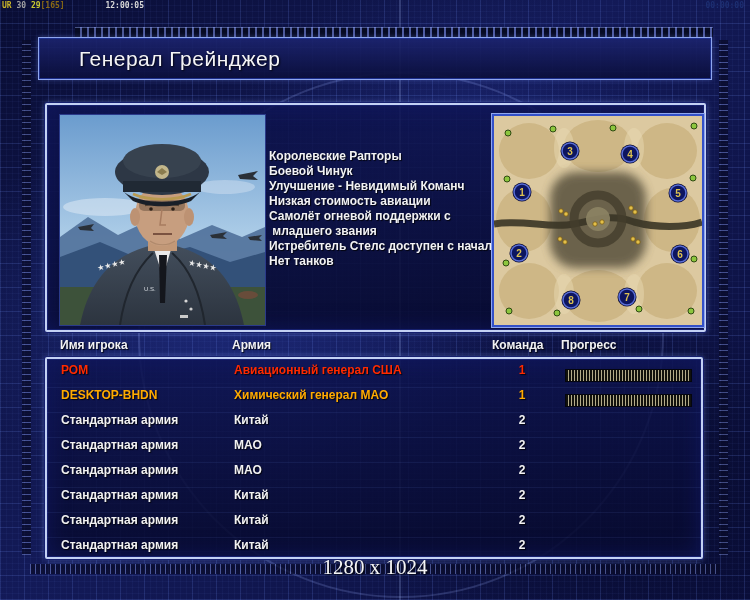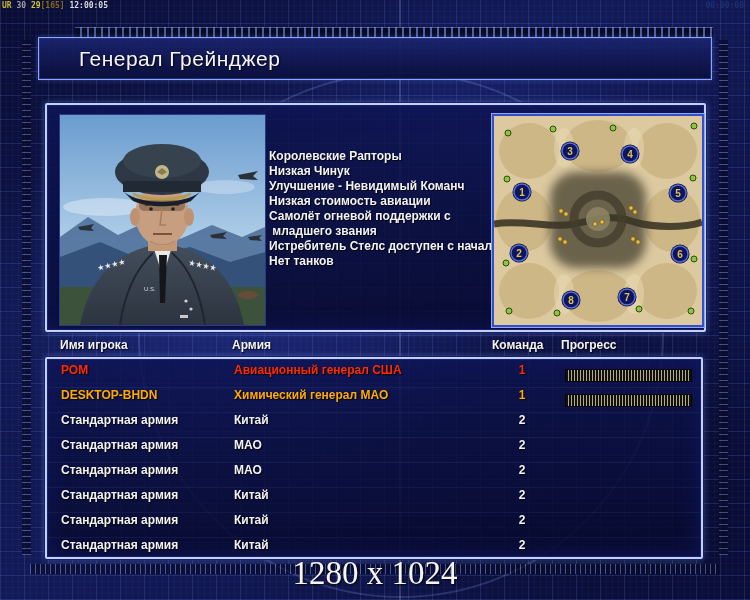--- a/index.html
+++ b/index.html
@@ -74,34 +74,34 @@
 
   .trow{position:relative;height:25px;line-height:25px;font:bold 12px "Liberation Sans",sans-serif;
     box-shadow:inset 0 -1px rgba(110,140,230,.10);}
   .trow div{position:absolute;top:0;text-shadow:1px 1px 1px rgba(0,0,0,.8);}
   .c-name{left:14px;} .c-army{left:187px;} .c-team{left:455px;width:40px;text-align:center;}
   .c-prog{left:518px;top:6px !important;width:127px;height:13px;background:#101224;border:1px solid #04050e;box-sizing:border-box;}
   .c-prog .fill{position:static !important;height:100%;
     background:repeating-linear-gradient(90deg,#11110c 0 2px,#b3ab8a 2px 3px);}
 
   .footer-res{position:absolute;left:0;top:555px;width:750px;z-index:4;text-align:center;
-    font-family:"Liberation Serif",serif;font-size:33px;color:#f5f5f5;text-shadow:1px 1px 2px rgba(0,0,0,.85);}
+    font-family:"Liberation Serif",serif;font-size:21px;color:#f5f5f5;text-shadow:1px 1px 2px rgba(0,0,0,.85);}
 </style>
 </head>
 <body>
 
 <div class="gridlines"></div>
 <div class="radar-circle"></div>
 <div class="center-vline"></div>
 <div class="filmstrip-top"></div>
 <div class="ruler-left"></div>
 <div class="ruler-right"></div>
 <div class="ruler-bottom"></div>
 
-<div class="debug-readout"><span style="color: rgb(200, 180, 40); text-align: center;">UR </span><span style="color: rgb(160, 160, 160);">30 </span><span style="color: rgb(200, 200, 50);">29</span><span style="color: rgb(138, 106, 20);">[165] </span><span style="color: rgb(216, 216, 216);">12:00:05</span></div>
+<div class="debug-readout"><span style="color: rgb(200, 180, 40); text-align: center;">UR </span><span style="color: rgb(160, 160, 160);">30 </span><span style="color: rgb(200, 200, 50);">29</span><span style="color: rgb(138, 106, 20);">[165] </span><span style="color: rgb(216, 216, 216); margin-left: 36px;">12:00:05</span></div>
 <div class="timer-readout">00:00:00</div>
 
 <div class="title-panel">
   <div class="title-text">Генерал Грейнджер</div>
 </div>
 
 <div class="panel content-panel">
 
   <div class="portrait-box">
     <svg viewBox="0 0 205 210" width="205" height="210">
@@ -158,21 +158,21 @@
         <text x="84" y="176" font-size="6" fill="#d8dce2">U.S.</text>
         <circle cx="126" cy="186" r="1.6" fill="#d8d8d8"></circle>
         <circle cx="131" cy="194" r="1.6" fill="#cfcfcf"></circle>
         <rect x="120" y="200" width="8" height="3" fill="#c9c9c9"></rect>
       </g>
     </svg>
   </div>
 
   <div class="info-list">
       <div class="info-line">Королевские Рапторы</div>
-      <div class="info-line">Низкая Чинук</div>
+      <div class="info-line">Боевой Чинук</div>
       <div class="info-line">Улучшение - Невидимый Команч</div>
       <div class="info-line">Низкая стоимость авиации</div>
       <div class="info-line">Самолёт огневой поддержки с</div>
       <div class="info-line"> младшего звания</div>
       <div class="info-line">Истребитель Стелс доступен с начала</div>
       <div class="info-line">Нет танков</div>
     </div>
 
   <div class="map-box">
     <svg viewBox="0 0 208 209" width="208" height="209">

